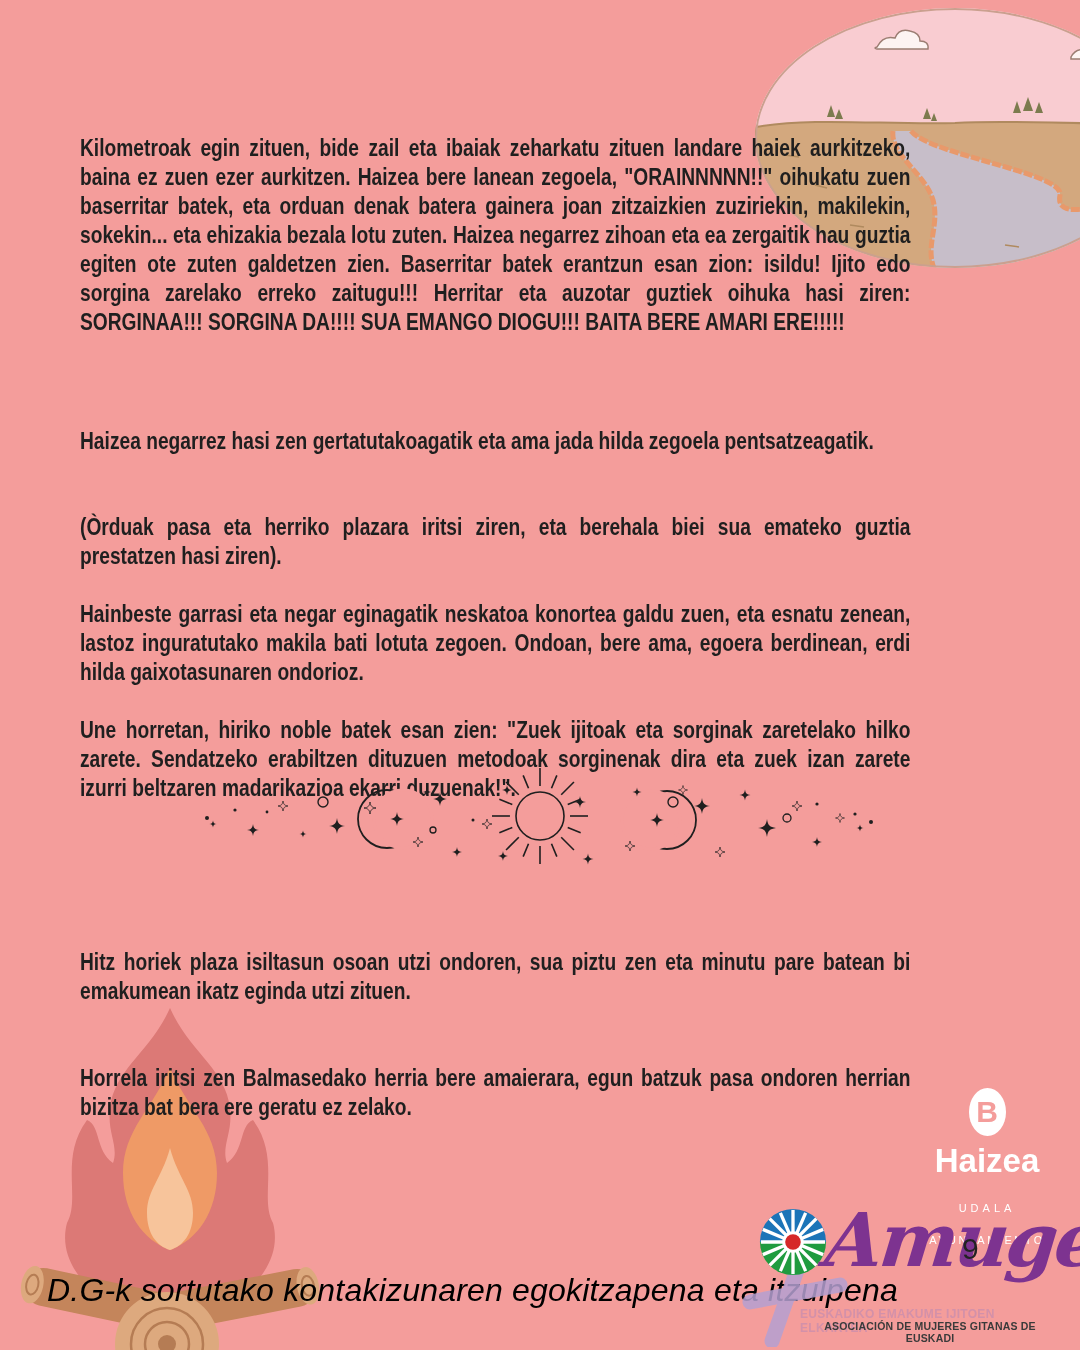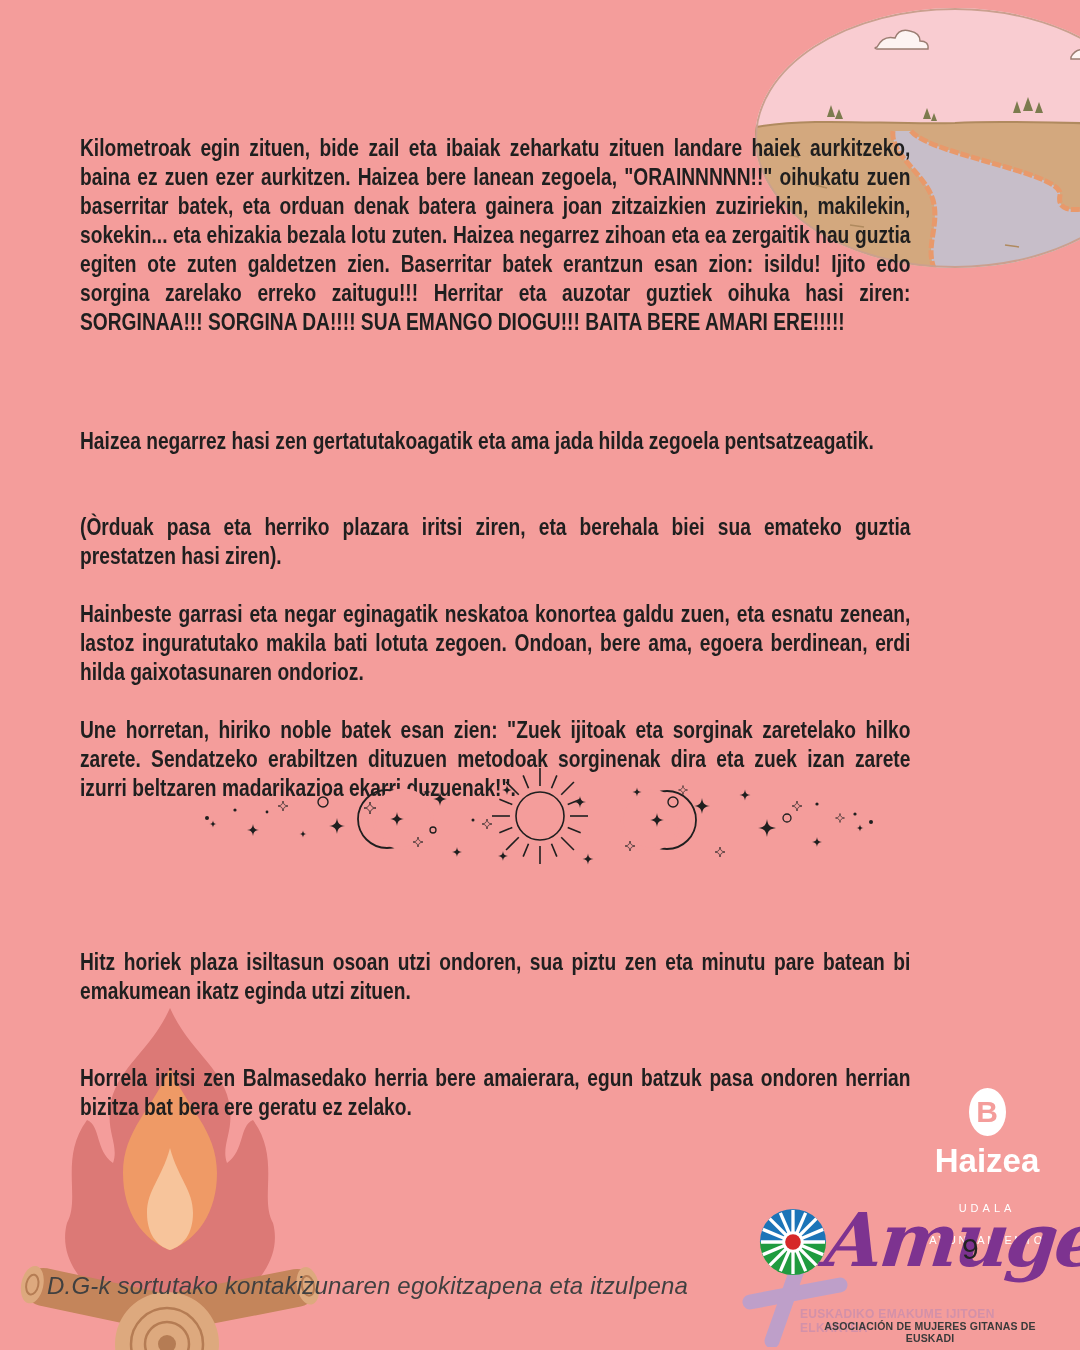--- a/index.html
+++ b/index.html
@@ -14,21 +14,21 @@
 
   
   .para{position:absolute;left:80px;width:1038px;transform:scaleX(0.8);transform-origin:0 0;
         margin:0;font-size:24px;line-height:29px;font-weight:bold;color:#1f1f1f;
         text-align:justify;z-index:2;letter-spacing:0;}
   .p1{top:133px;}.p2{top:426px;}.p3{top:512px;}.p4{top:599px;}
   .p5{top:715px;}.p6{top:947px;}.p7{top:1063px;}
 
   
   .footer-credit{position:absolute;left:47px;top:1272px;z-index:4;font-style:italic;
-        font-size:24px;color:#404040;letter-spacing:.2px;}
+        font-size:32px;color:#000000;letter-spacing:.2px;}
 
   
   .bilbao{position:absolute;left:911px;top:1088px;width:152px;text-align:center;z-index:4;color:#fff;}
   .b-oval{width:37px;height:48px;background:#fff;border-radius:50%;margin:0 auto;
           display:flex;align-items:center;justify-content:center;}
   .b-oval span{color:#f49d9b;font-weight:bold;font-size:30px;line-height:1;}
   .b-name{font-weight:bold;font-size:33px;margin-top:6px;}
   .b-sub1{font-size:11px;letter-spacing:4px;margin-top:22px;}
   .b-sub2{font-size:11px;letter-spacing:2.5px;margin-top:20px;}
 

